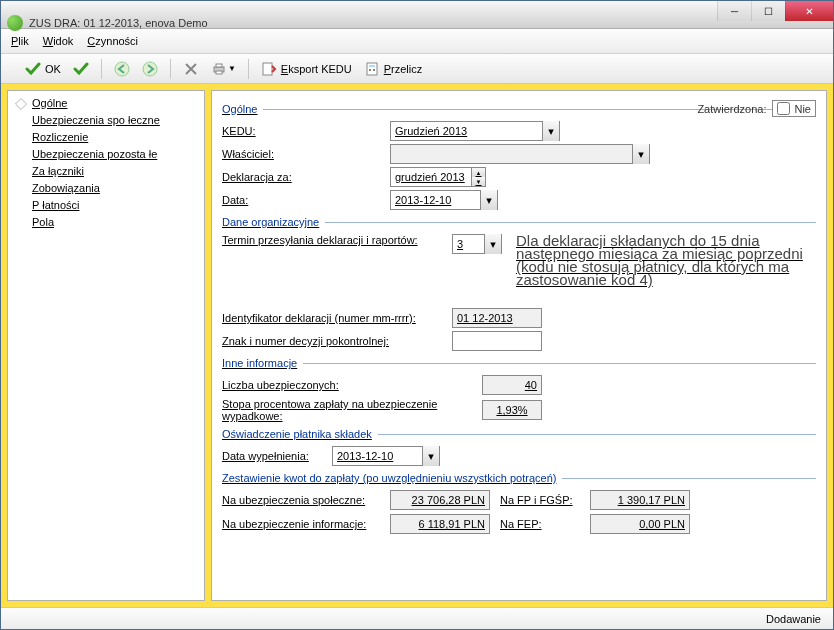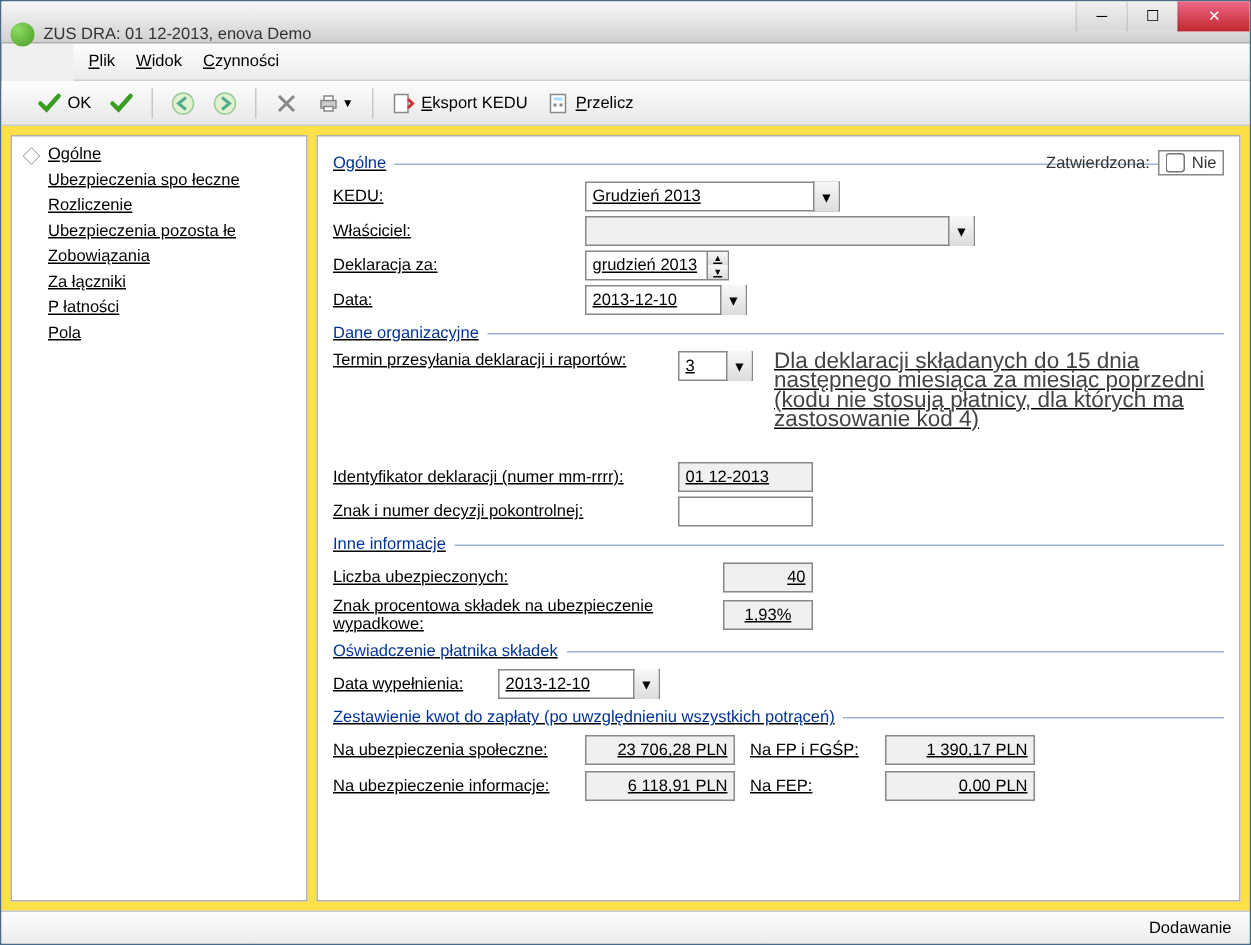--- a/index.html
+++ b/index.html
@@ -58,21 +58,20 @@
     border-top-right-radius: 0;
   }
   .menubar {
     height: 22px;
     background: linear-gradient(to bottom,#fdfdfd,#ececec);
     display: flex;
     align-items: center;
     padding: 12px 10px;
     gap: 14px;
     border-bottom: 1px solid #d0d0d0;
-    margin-left: 48px;
   }
   .menubar span { cursor: default; }
   .menubar u { text-decoration: underline; }
   .toolbar {
     height: 30px;
     background: linear-gradient(to bottom,#fdfdfd,#e8e8e8);
     display: flex;
     align-items: center;
     padding: 0 20px;
     gap: 4px;
@@ -309,22 +308,22 @@
     </div>
   </div>
 
   <div class="body">
 
     <div class="sidebar">
       <div class="side-item active">Ogólne</div>
       <div class="side-item">Ubezpieczenia spo łeczne</div>
       <div class="side-item">Rozliczenie</div>
       <div class="side-item">Ubezpieczenia pozosta łe</div>
+      <div class="side-item">Za łączniki</div>
       <div class="side-item">Zobowiązania</div>
-      <div class="side-item">Za łączniki</div>
       <div class="side-item">P łatności</div>
       <div class="side-item">Pola</div>
     </div>
 
     <div class="main">
 
       <div class="group-head">
         <span>Ogólne</span>
         <div class="zatw">
           <span>Zatwierdzona:</span>
@@ -399,21 +398,21 @@
       <div class="group-head">
         <span>Inne informacje</span>
       </div>
 
       <div class="row">
         <div style="width:260px">Liczba ubezpieczonych:</div>
         <div class="readonly" style="width:60px">40</div>
       </div>
 
       <div class="row">
-        <div style="width:260px">Znak procentowa składek na ubezpieczenie wypadkowe:</div>
+        <div style="width:260px">Stopa procentowa zapłaty na ubezpieczenie wypadkowe:</div>
         <div class="readonly" style="width:60px;text-align:center;justify-content:center">1,93%</div>
       </div>
 
       <div class="group-head">
         <span>Oświadczenie płatnika składek</span>
       </div>
 
       <div class="row">
         <div class="lbl-col" style="width:110px">Data wypełnienia:</div>
         <div class="combo" style="width:108px">

